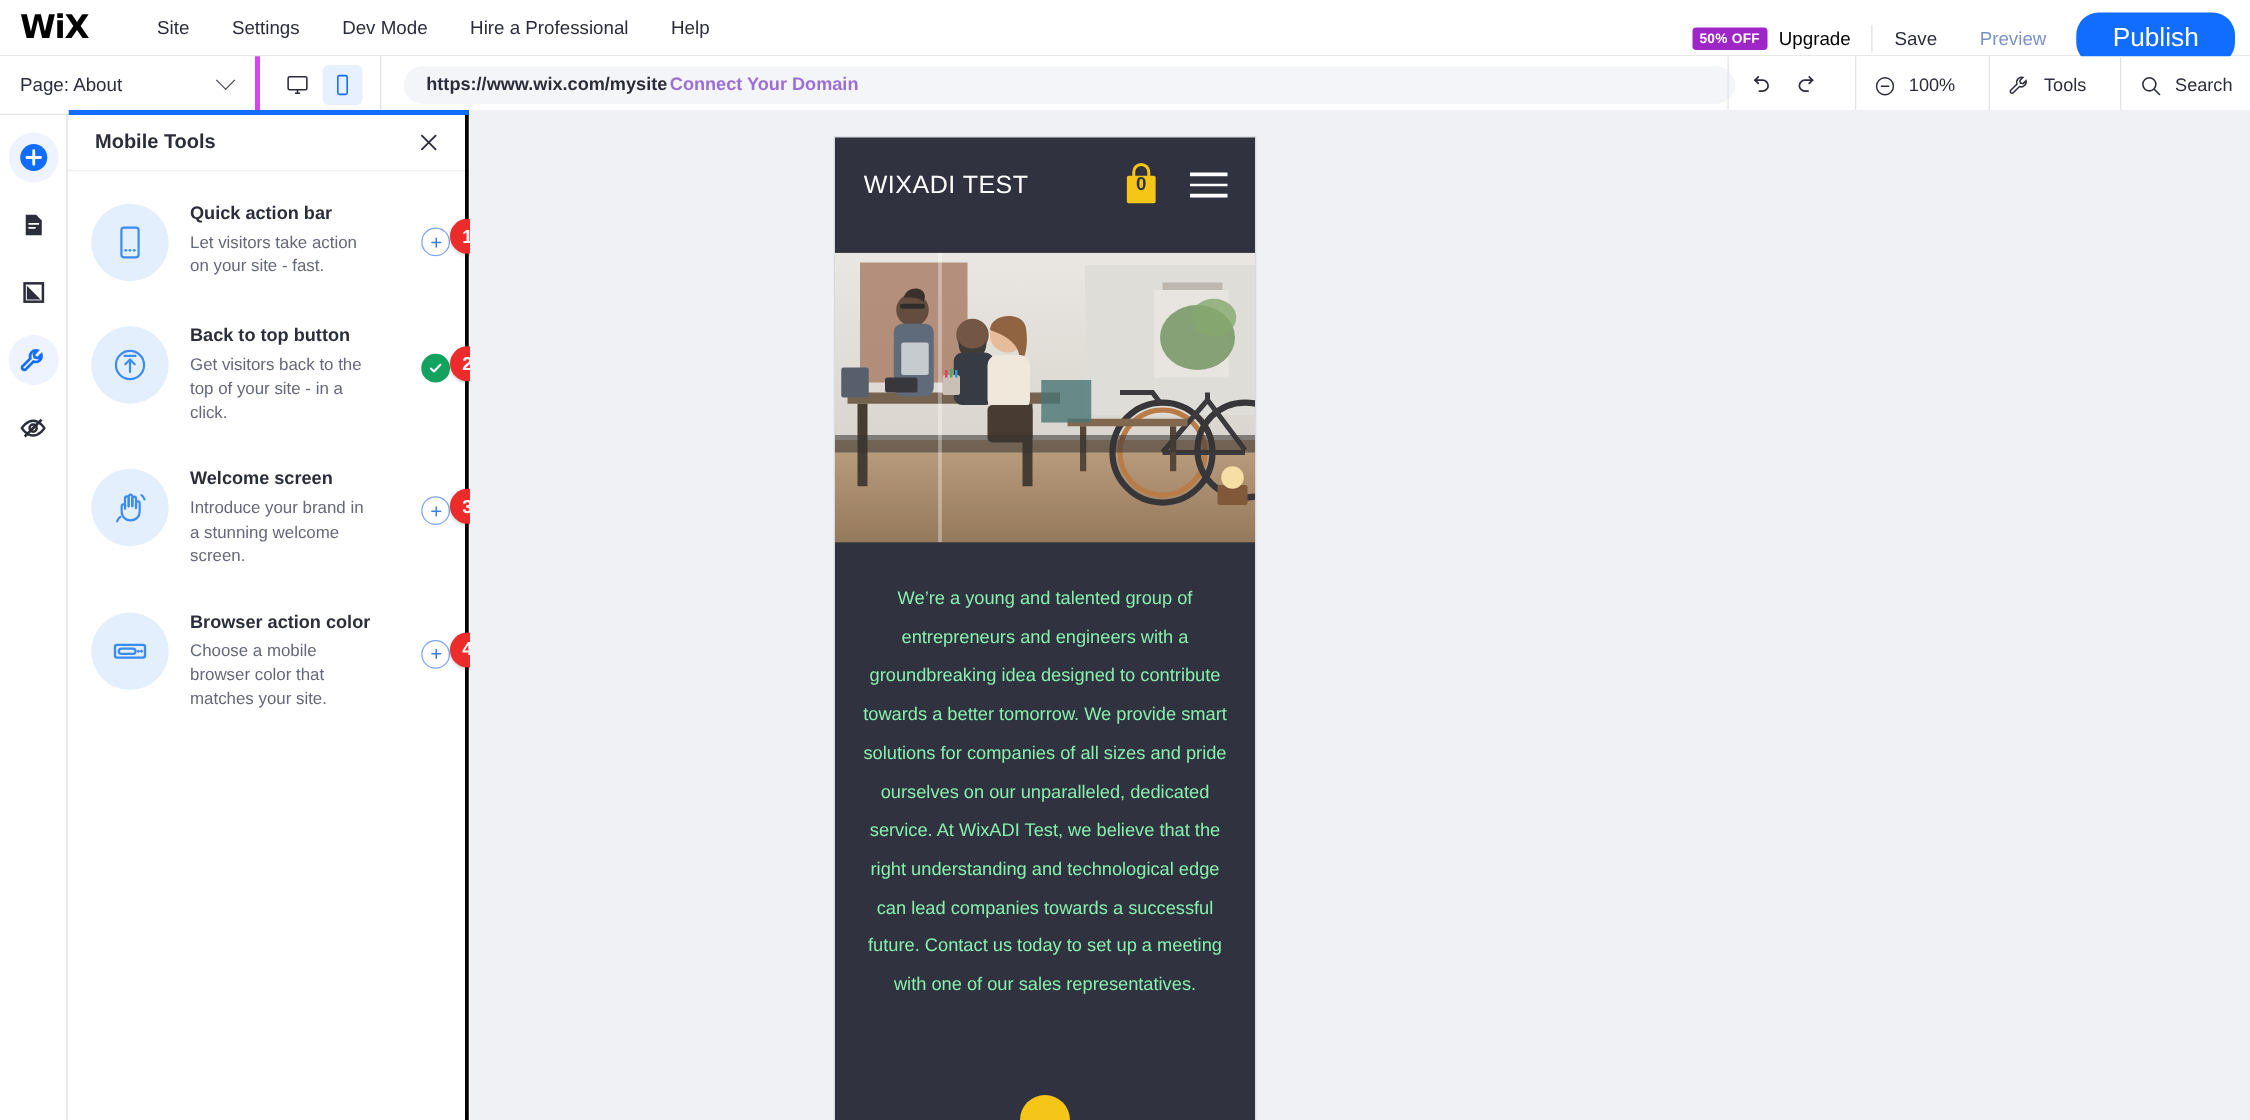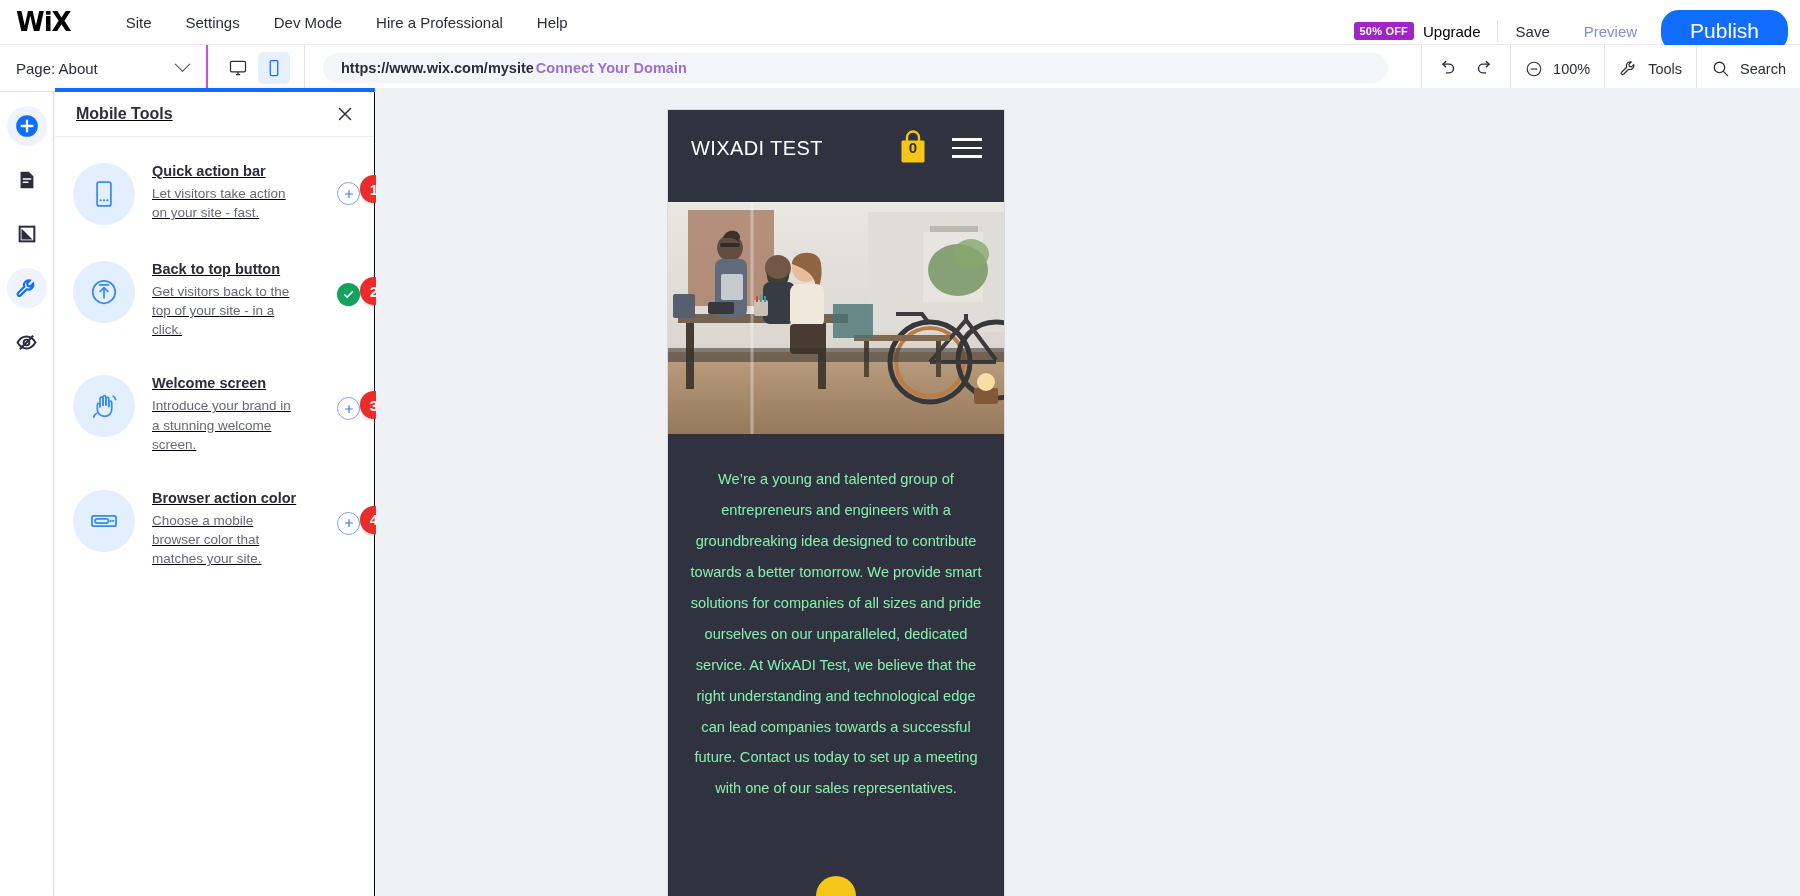--- a/index.html
+++ b/index.html
@@ -50,57 +50,56 @@
   
   .toolbar2 {
     height: 47px; width: 1800px;
     display: flex; align-items: center;
     background: #fff; border-bottom: 1px solid #e3e4e8;
     position: relative;
   }
   .page-select {
     display: flex; align-items: center; justify-content: space-between;
     width: 208px; height: 47px; padding: 0 18px 0 16px; cursor: pointer;
-    border-right: 2px solid #d946ef;
+    border-right: 4px solid #d946ef;
     text-align: center;
   }
   .page-select span.lbl { font-size: 15px; color: #2b2d3b; }
   .chev { width: 11px; height: 11px; border-right: 1.6px solid #4a4a55;
           border-bottom: 1.6px solid #4a4a55; transform: rotate(45deg) translate(-3px,-3px); }
   .device-group { display: flex; align-items: center; gap: 4px; padding: 0 14px;
                   border-right: 1px solid #e3e4e8; height: 47px; }
   .device-btn { width: 32px; height: 32px; border-radius: 5px; display: flex;
                 align-items: center; justify-content: center; cursor: pointer; }
   .device-btn.active { background: #e7f0ff; }
   .urlbar {
     flex: 0 0 1065px; margin-left: 18px; height: 30px;
     background: #f4f5f8; border-radius: 15px;
     display: flex; align-items: center; padding: 0 18px; font-weight: bold;
   }
   .urlbar .url { font-size: 14.5px; color: #2b2d3b; }
   .urlbar .connect { font-size: 14.5px; color: #9c6fd6; margin-left: 2px; cursor: pointer; }
-  .tools-right { position: absolute; right: 0; top: 0; height: 47px; display: flex; align-items: center; }
+  .tools-right { position: absolute; right: 0; top: 0; height: 47px; display: flex; align-items: center; gap: 13px; }
   .tr-group { display: flex; align-items: center; height: 47px; padding: 0 14px;
               border-left: 1px solid #e3e4e8; gap: 10px; cursor: pointer; }
   .tr-group span { font-size: 14.5px; color: #2b2d3b; }
   
   .leftrail {
     position: absolute; left: 0; top: 92px; width: 54px; height: 804px;
     background: #fff; border-right: 1px solid #e3e4e8;
     display: flex; flex-direction: column; align-items: center; padding-top: 14px; gap: 14px;
   }
   .rail-btn { width: 40px; height: 40px; border-radius: 50%;
               display: flex; align-items: center; justify-content: center; cursor: pointer; }
   .rail-btn.sel { background: #eef3ff; }
   
   .panel {
     position: absolute; left: 55px; top: 88px; width: 320px; height: 808px;
-    background: #fff; border-right: 1px solid #000000;
+    background: #fff; border-right: 3px solid #000000;
     box-shadow: 0 0 6px rgba(0,0,0,.06);
-    text-decoration: underline;
   }
   .panel-top-accent { height: 4px; background: #116dff; width: 320px; }
   .panel-head {
     height: 45px; display: flex; align-items: center; justify-content: space-between;
     padding: 0 18px 0 21px; border-bottom: 1px solid #eceef3;
   }
   .panel-title { font-size: 16px; font-weight: 700; color: #2b2d3b; }
   .close-x { width: 22px; height: 22px; cursor: pointer; }
   .tool-list { padding-top: 8px; }
   .tool-row { display: flex; align-items: flex-start; padding: 14px 0 14px 18px; position: relative; }

